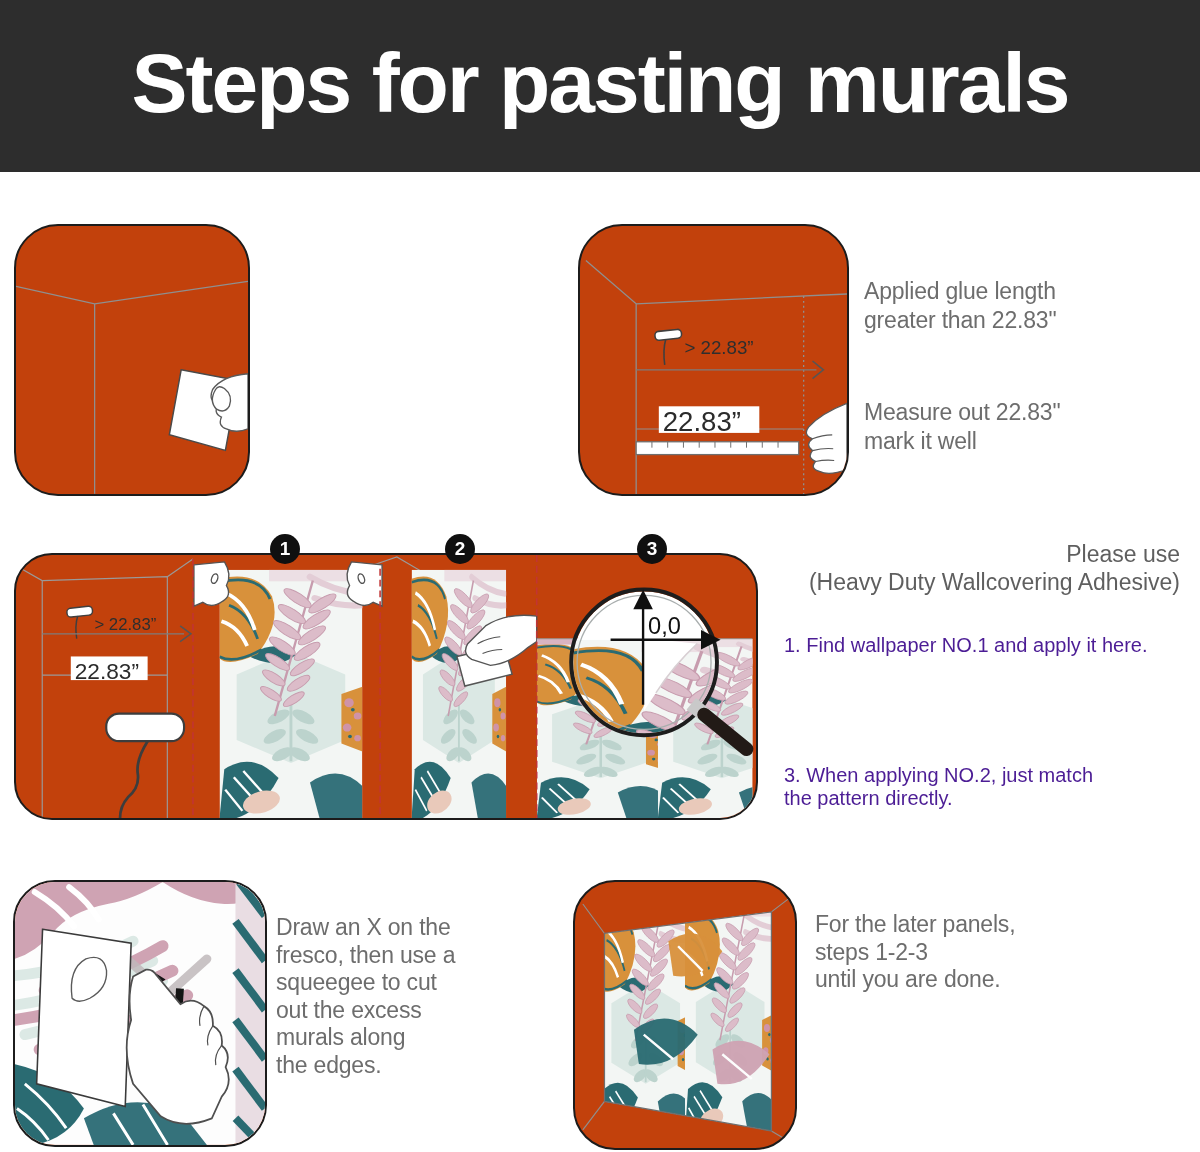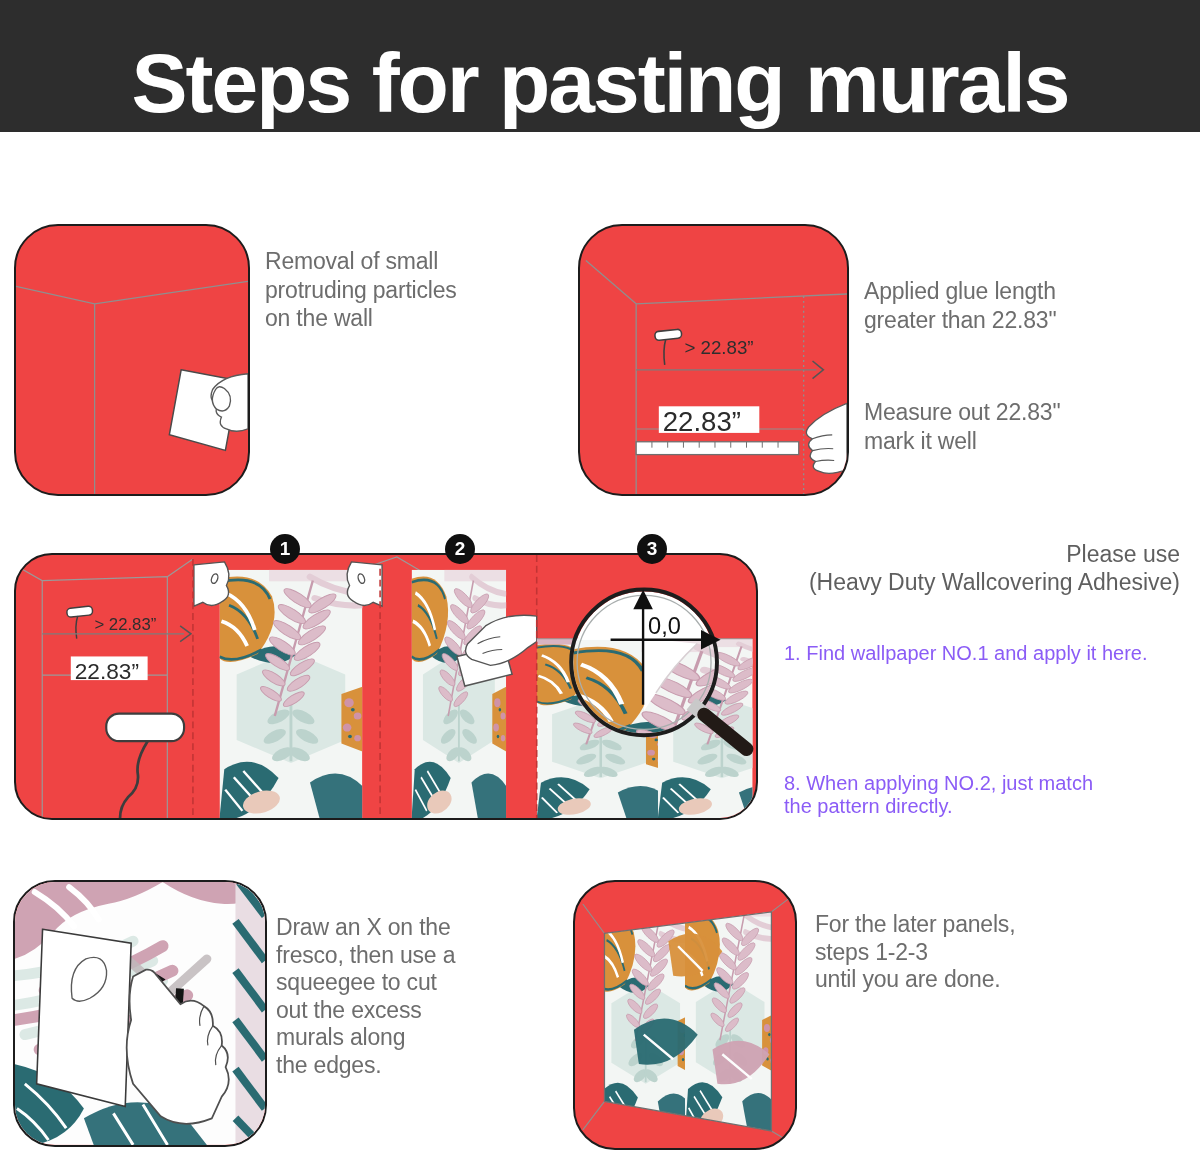--- a/index.html
+++ b/index.html
@@ -1,44 +1,44 @@
 <!DOCTYPE html>
 <html><head>
 <meta charset="utf-8">
 <style>
   html,body{margin:0;padding:0;background:#fff;}
   .page{position:relative;width:1200px;height:1152px;background:#ffffff;overflow:hidden;
         font-family:"Liberation Sans",sans-serif;}
   
-  .hdr{position:absolute;left:0;top:0;width:1200px;height:132px;background:#2d2d2d;}
+  .hdr{position:absolute;left:0;top:0;width:1200px;height:172px;background:#2d2d2d;}
   .hdr h1{margin:0;width:100%;text-align:center;line-height:166px;font-size:84px;
           font-weight:700;letter-spacing:-2px;color:#ffffff;
           font-family:"Liberation Sans",sans-serif;}
   
-  .box{position:absolute;border:2.5px solid #1c1c1c;background:#ef4444;box-sizing:border-box;}
+  .box{position:absolute;border:2.5px solid #1c1c1c;background:#c2410c;box-sizing:border-box;}
   .box svg{position:absolute;left:0;top:0;width:100%;height:100%;display:block;}
   .box1{left:14px;top:224px;width:236px;height:272px;border-radius:44px;overflow:hidden;}
   .box2{left:578px;top:224px;width:271px;height:272px;border-radius:44px;overflow:hidden;}
   .box3{left:14px;top:553px;width:744px;height:267px;border-radius:38px;overflow:hidden;}
   .box4{left:13px;top:880px;width:254px;height:267px;border-radius:42px;overflow:hidden;}
   .box5{left:573px;top:880px;width:224px;height:270px;border-radius:42px;overflow:hidden;}
   
   .cap{position:absolute;color:#6d6d6d;font-size:23px;line-height:28.5px;
        letter-spacing:-0.2px;white-space:nowrap;}
   .cap1{left:265px;top:247px;}
   .cap2a{left:864px;top:277px;}
   .cap2b{left:864px;top:398px;}
   .cap4{left:276px;top:914px;line-height:27.5px;}
   .cap5{left:815px;top:911px;line-height:27.5px;}
   .noteT{position:absolute;left:780px;width:400px;text-align:right;color:#5f5f5f;
          font-size:23px;white-space:nowrap;}
   .noteT1{top:541px;}
   .noteT2{top:569px;}
-  .item{position:absolute;left:784px;color:#8b5cf6;font-size:20px;line-height:23px;
-        white-space:nowrap;margin-top:8px;}
+  .item{position:absolute;left:784px;color:#4c1d95;font-size:20px;line-height:23px;
+        white-space:nowrap;}
   .item1{top:634px;} .item2{top:691px;} .item3{top:764px;}
   
   .badge{position:absolute;top:534px;width:30px;height:30px;border-radius:50%;
          background:#101010;color:#fff;font-size:19px;font-weight:700;
          display:flex;align-items:center;justify-content:center;z-index:5;}
   .b1{left:270px;} .b2{left:445px;} .b3{left:637px;}
   svg text{font-family:"Liberation Sans",sans-serif;}
   .hiddefs{position:absolute;width:0;height:0;overflow:hidden;}
 </style>
 </head>
@@ -126,25 +126,20 @@
       </g>
       <g>
         <path d="M168,146 L226,157 L213,228 L156,212 Z" fill="#fff" stroke="#4a4a4a" stroke-width="1.5"></path>
       </g>
       <g fill="#fff" stroke="#5a5a5a" stroke-width="1.4">
         <path d="M236,150 Q210,152 200,166 Q195,178 206,181 Q200,190 209,194 Q205,203 214,206 Q224,211 236,206 Z"></path>
         <path d="M203,166 Q196,178 204,186 Q212,191 217,183 Q221,172 212,165 Q206,161 203,166 Z"></path>
       </g>
     </svg>
   </div>
-  <div class="cap cap1">
-    <div>Removal of small</div>
-    <div>protruding particles</div>
-    <div>on the wall</div>
-  </div>
 
   <div class="box box2">
     <svg viewBox="0 0 271 272">
       <g stroke="#8f8f8f" stroke-width="1.3" fill="none">
         <path d="M6,35 L57,79 L57,272"></path>
         <path d="M57,79 L271,69"></path>
         <line x1="227" y1="71" x2="227" y2="272" stroke-dasharray="2,3"></line>
       </g>
       <g fill="#fff" stroke="#3f3f3f" stroke-width="1.6">
         <rect x="76" y="106" width="27" height="9" rx="4" transform="rotate(-6 89 110)"></rect>
@@ -263,21 +258,21 @@
   <div class="badge b1">1</div>
   <div class="badge b2">2</div>
   <div class="badge b3">3</div>
 
   <div class="noteT noteT1">Please use</div>
   <div class="noteT noteT2">(Heavy Duty Wallcovering Adhesive)</div>
   <div class="item item1">
     <div>1. Find wallpaper NO.1 and apply it here.</div>
   </div>
   <div class="item item3">
-    <div>8. When applying NO.2, just match</div>
+    <div>3. When applying NO.2, just match</div>
     <div>the pattern directly.</div>
   </div>
 
   <div class="box box4">
     <svg viewBox="0 0 254 267">
       <rect width="254" height="267" fill="#fdfdfd"></rect>
       <g>
         <path d="M0,0 H150 Q120,18 95,22 Q55,30 38,52 Q20,72 0,78 Z" fill="#cfa3b3"></path>
         <path d="M150,0 Q180,20 210,22 Q230,24 254,12 L254,0 Z" fill="#cfa3b3"></path>
         <g stroke="#ffffff" stroke-width="6" stroke-linecap="round" fill="none">

